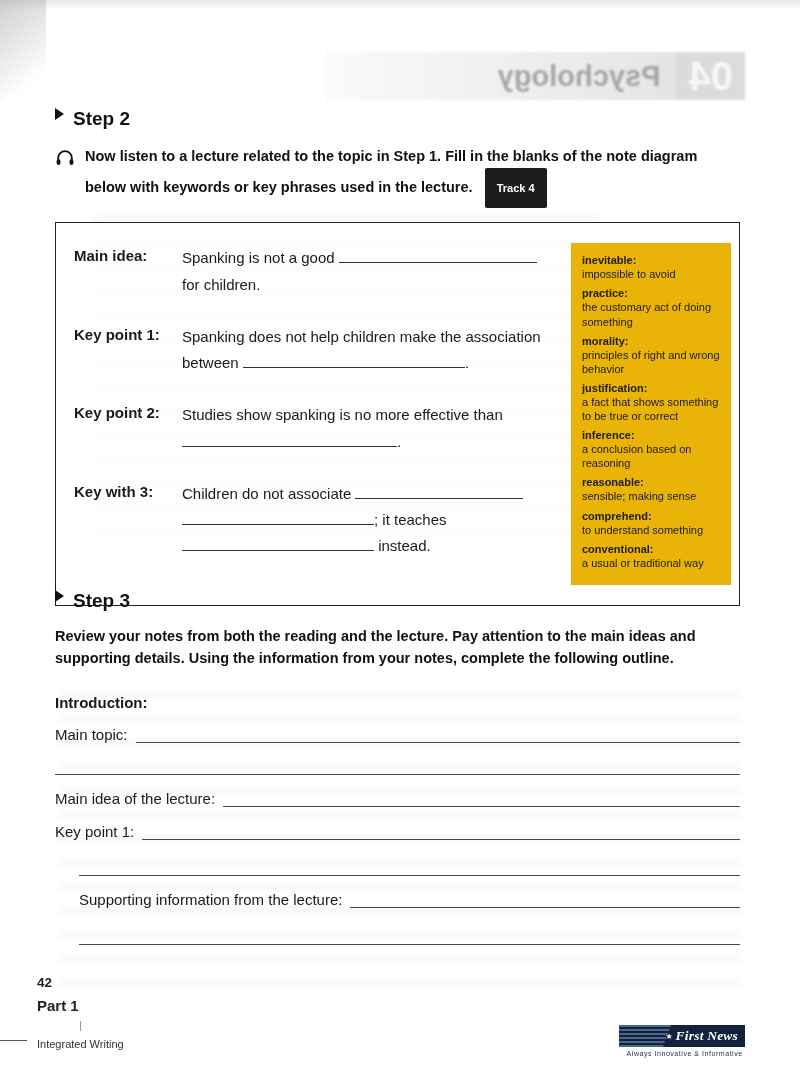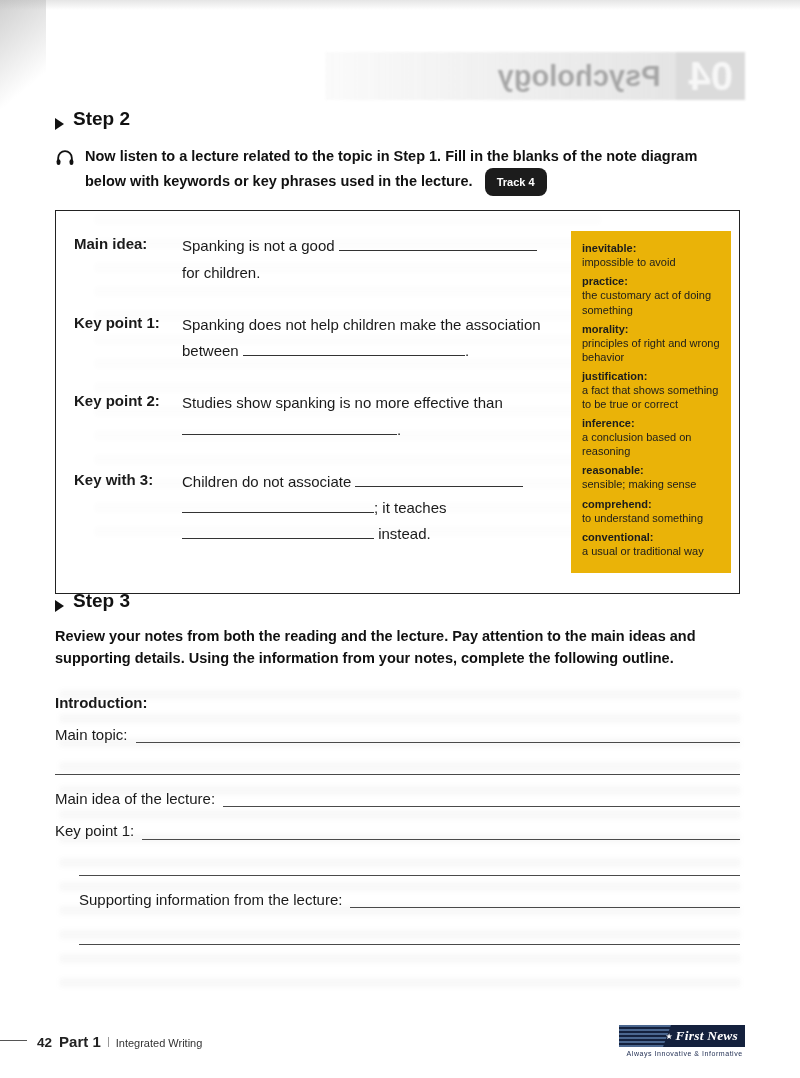--- a/index.html
+++ b/index.html
@@ -39,35 +39,35 @@
   .bleed-noise {
     position:absolute; pointer-events:none;
     background:repeating-linear-gradient(to bottom, rgba(115,115,115,0.05) 0 9px, rgba(255,255,255,0) 9px 24px);
     filter:blur(2px);
   }
   .noise-1 { left:95px; right:200px; top:215px; height:330px; }
   .noise-2 { left:60px; right:60px; top:690px; height:300px; }
 
   
   .content { position:absolute; left:55px; width:685px; }
-  .step-heading { display:flex; align-items:flex-end; font-size:19px; font-weight:bold; color:#111; }
+  .step-heading { display:flex; align-items:flex-start; font-size:19px; font-weight:bold; color:#111; }
   .tri {
     width:0; height:0; display:inline-block; margin-right:9px;
     border-left:9px solid #111; border-top:6px solid transparent; border-bottom:6px solid transparent;
   }
   .blank { display:inline-block; border-bottom:1px solid #333; height:0.95em; vertical-align:baseline; }
 
   
   .step2 { top:108px; }
   .instruction-row { display:flex; gap:10px; margin-top:16px; }
   .hp-icon { flex:0 0 auto; padding-top:2px; }
   .instruction-text { font-size:14.5px; font-weight:bold; line-height:1.5; width:668px; color:#111; }
   .track-badge {
     display:inline-block; background:#1c1c1c; color:#fff; font-size:11px; font-weight:bold;
-    border-radius:8px; padding:6px 12px; margin-left:8px; vertical-align:middle;
+    border-radius:2px; padding:12px 12px; margin-left:8px; vertical-align:middle;
   }
   .note-box {
     margin-top:14px; border:1.5px solid #222; background:rgba(255,255,255,0.6);
     display:flex; gap:14px; padding:20px 8px 20px 18px; min-height:360px;
   }
   .note-rows { flex:1; display:flex; flex-direction:column; gap:26px; padding-top:2px; }
   .note-row { display:flex; }
   .note-label { width:108px; flex:0 0 108px; font-weight:bold; font-size:15px; padding-top:2px; }
   .note-content { flex:1; font-size:15px; line-height:1.75; }
   .vocab-box {
@@ -75,29 +75,29 @@
     font-size:11px; line-height:1.28; color:#1c1c1c; align-self:stretch;
   }
   .vocab-item { margin-bottom:5px; }
   .vocab-term { font-weight:bold; display:block; }
   .vocab-def { display:block; }
 
   
   .step3 { top:590px; }
   .step3 .instruction-text3 { font-size:14.5px; font-weight:bold; line-height:1.5; margin-top:14px; width:690px; color:#111; }
   .sec-label { font-size:15px; font-weight:bold; margin-top:24px; }
-  .field { display:flex; align-items:flex-start; margin-top:15px; font-size:15px; }
+  .field { display:flex; align-items:flex-end; margin-top:15px; font-size:15px; }
   .field-label { white-space:nowrap; padding-right:8px; }
   .field-line { flex:1; border-bottom:1px solid #4a4a4a; height:1.15em; }
   .indent { margin-left:24px; }
   .cont-line { border-bottom:1px solid #4a4a4a; height:1.15em; margin-top:18px; margin-left:24px; }
 
   
   .footer-rule { position:absolute; left:0; bottom:37px; width:27px; border-top:1.5px solid #555; }
-  .footer-text { position:absolute; left:37px; bottom:28px; font-size:11px; color:#222; display:flex; align-items:baseline; gap:7px; }
+  .footer-text { position:absolute; left:37px; bottom:28px; font-size:11px; color:#222; display:flex; align-items:baseline; gap:7px;flex-direction:column; }
   .page-num { font-size:13.5px; font-weight:bold; }
   .part-label { font-weight:bold; font-size:15px; }
   .footer-divider { border-left:1px solid #999; height:10px; align-self:center; }
   .chapter-label { font-size:11px; color:#333; }
   .logo { position:absolute; right:55px; bottom:20px; width:126px; }
   .logo-box {
     position:relative; height:22px; background:#14213d; overflow:hidden;
     display:flex; align-items:center; justify-content:flex-end; padding:0 7px;
   }
   .logo-stripes {

